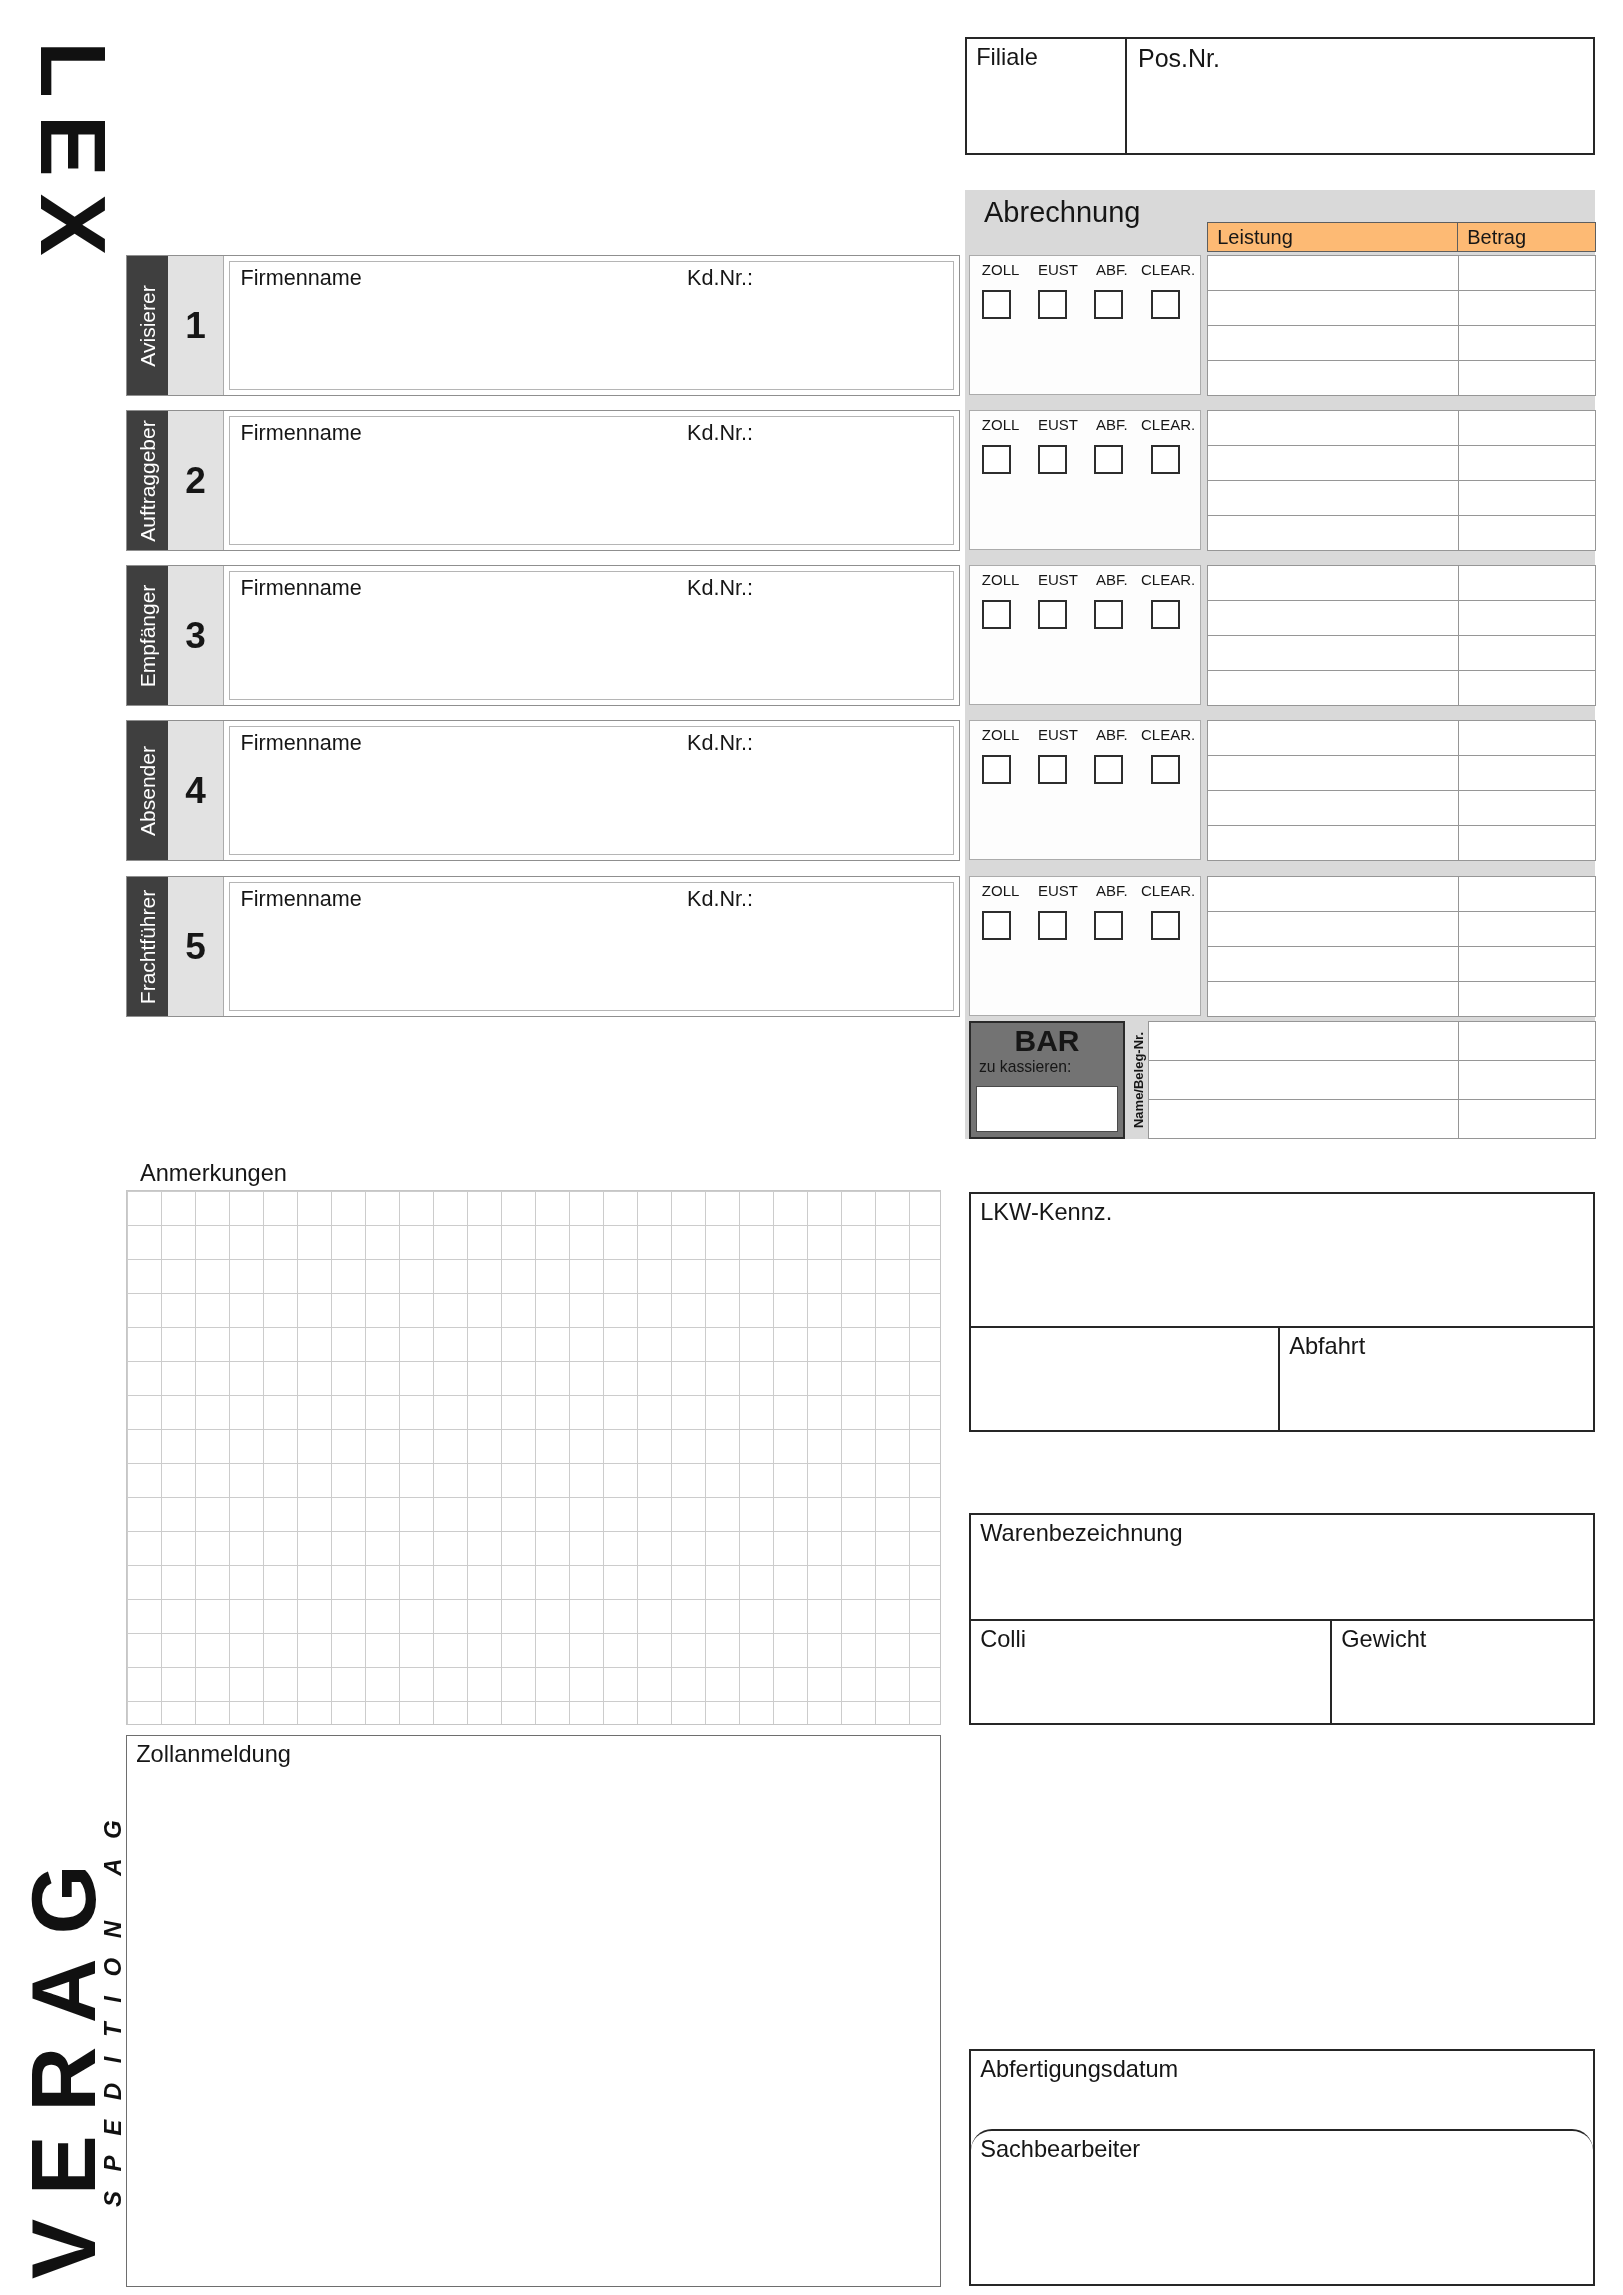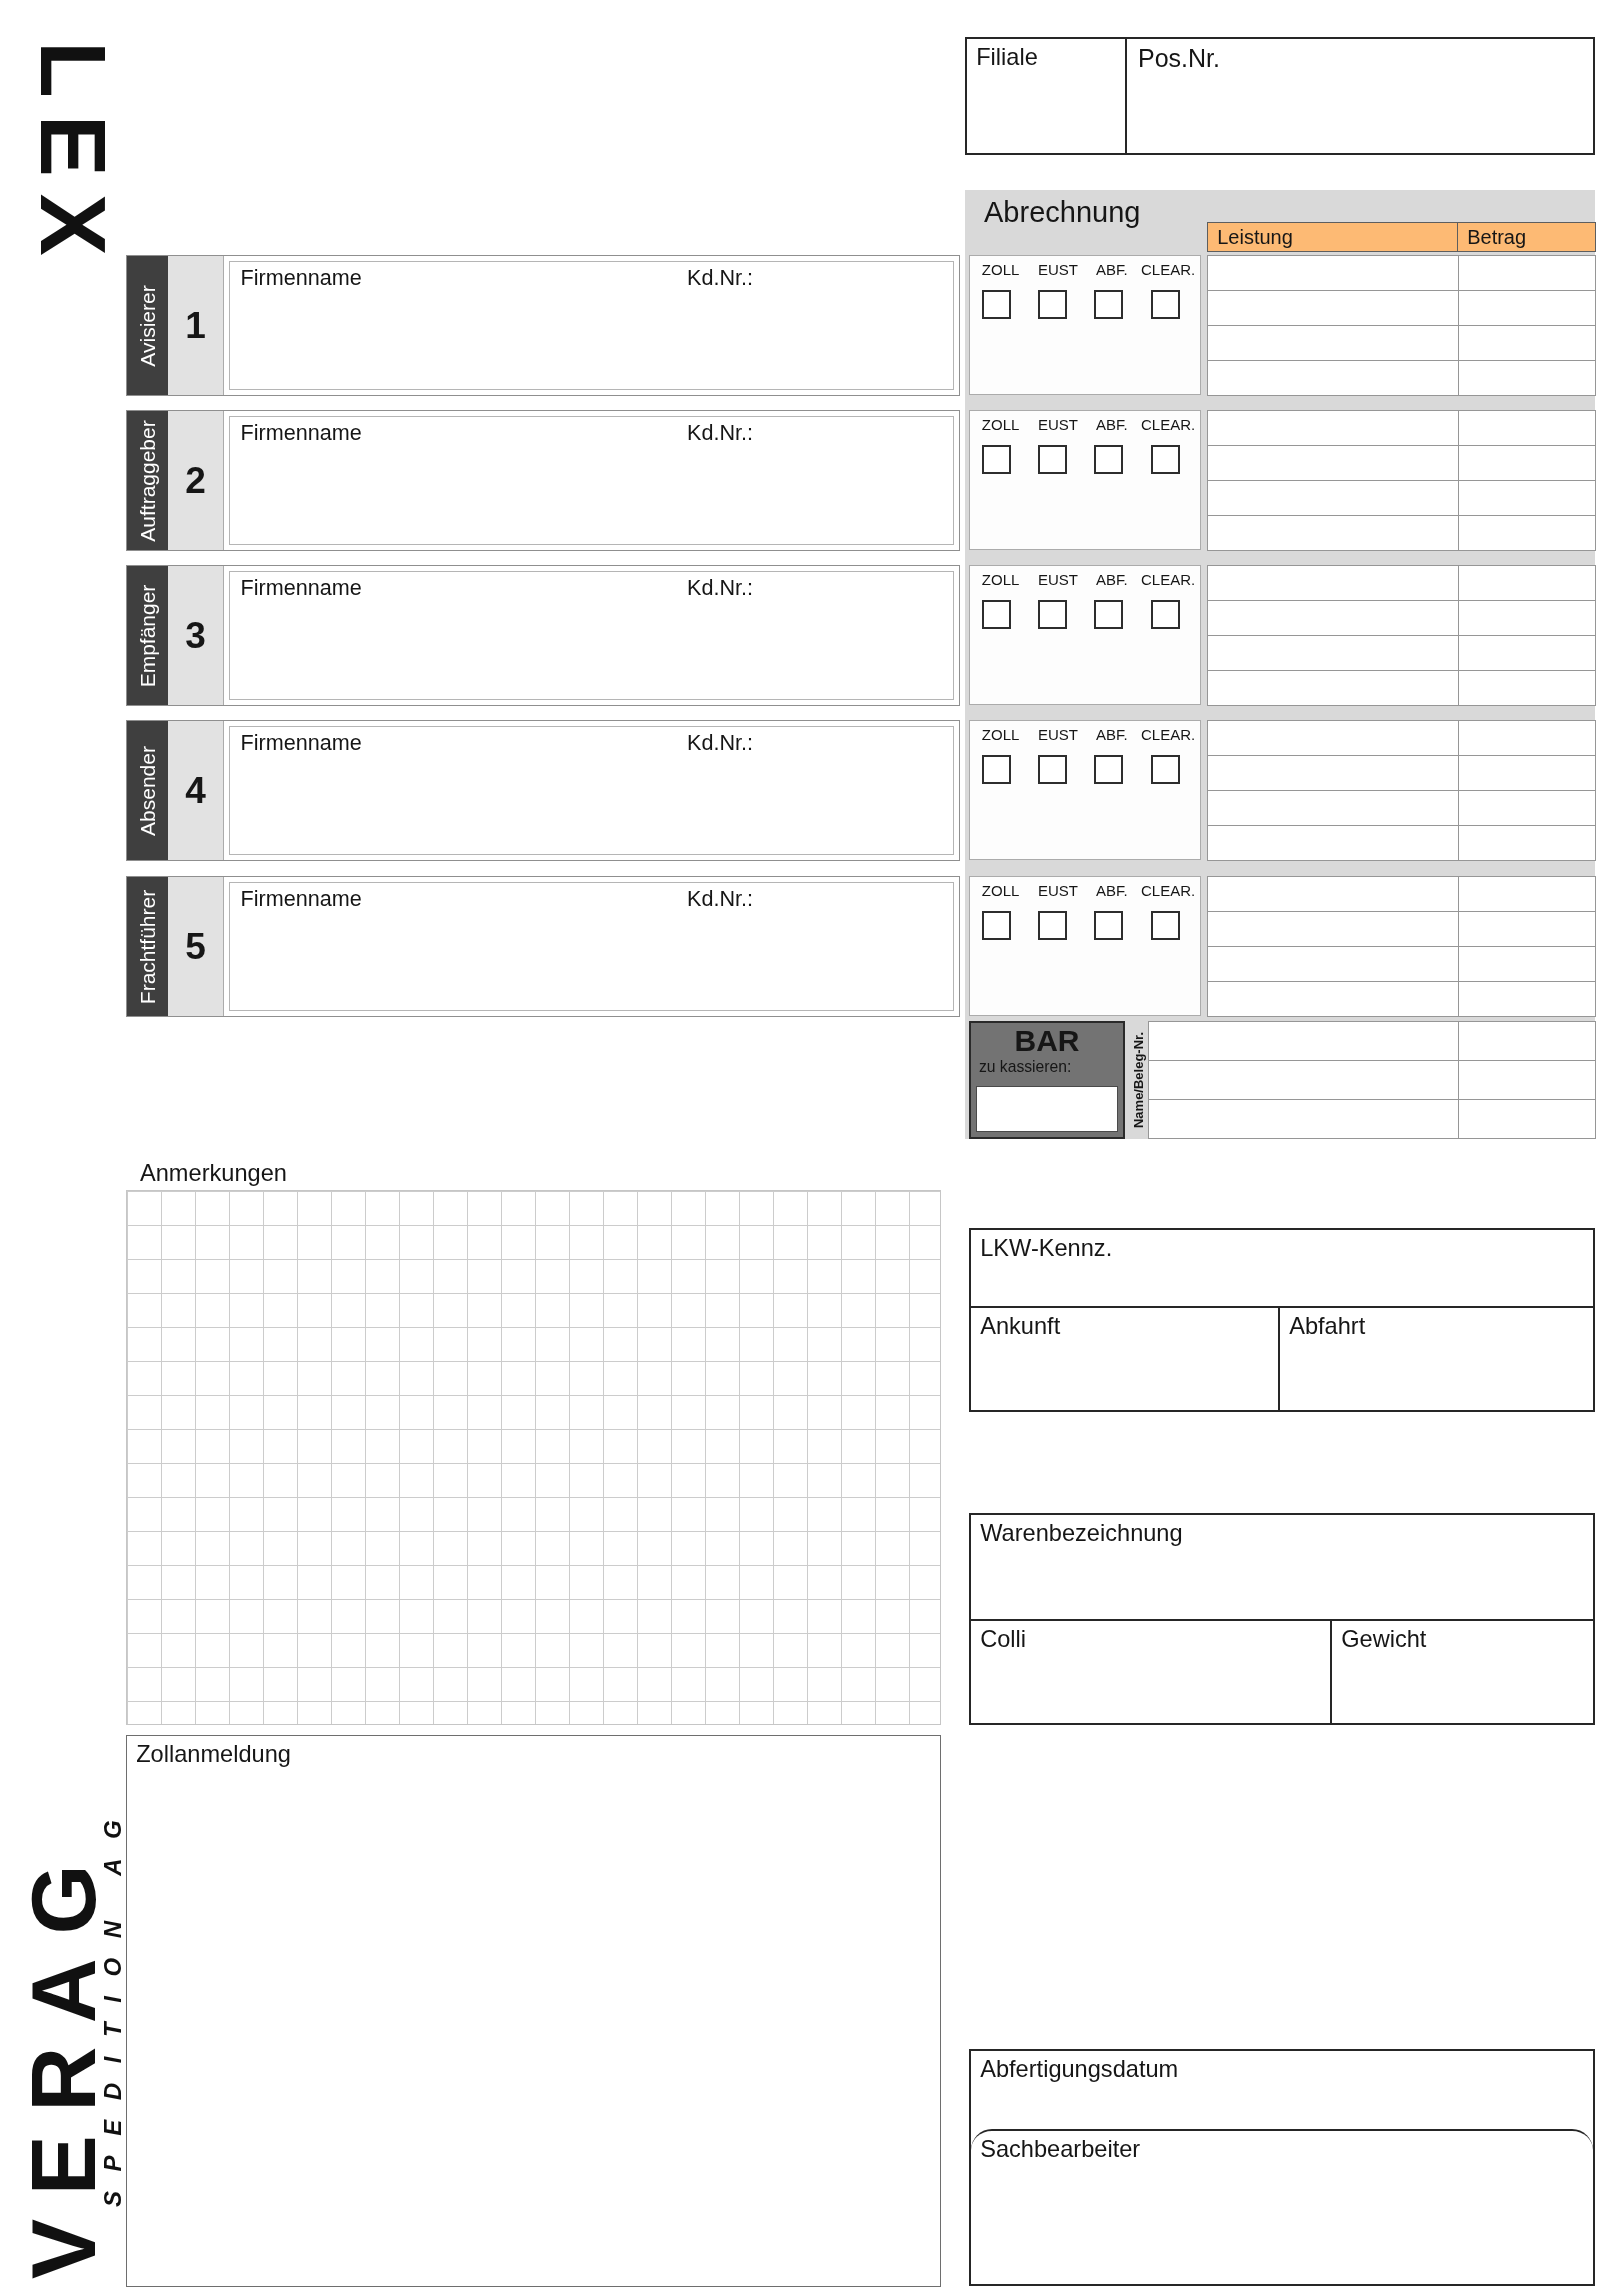--- a/index.html
+++ b/index.html
@@ -283,27 +283,24 @@
       <div class="fee-cell"></div>
       <div class="fee-cell"></div>
       <div class="fee-cell"></div>
       <div class="fee-cell"></div>
       <div class="fee-cell"></div>
     </div>
 
   <span class="anm-label">Anmerkungen</span>
   <div class="grid-box"></div>
 
-  <div class="big-box" style="left:969px; top:1228px; width:626px; height:184px;">
+  <div class="big-box" style="left:969px; top:1192px; width:626px; height:240px;">
     <span class="box-label">LKW-Kennz.</span>
     <div style="position:absolute; left:0; right:0; top:0; height:102px;"></div>
     <div class="split-bottom" style="height:104px;">
-      <div style="position:absolute; left:0; top:0; bottom:0; width:311px;">
-        <span class="sub-label">Ankunft</span>
-      </div>
       <div class="split-right" style="width:315px;">
         <span class="sub-label">Abfahrt</span>
       </div>
     </div>
   </div>
 
   <div class="big-box" style="left:969px; top:1513px; width:626px; height:212px;">
     <span class="box-label">Warenbezeichnung</span>
     <div style="position:absolute; left:0; right:0; top:0; height:106px;"></div>
     <div class="split-bottom" style="height:104px;">

